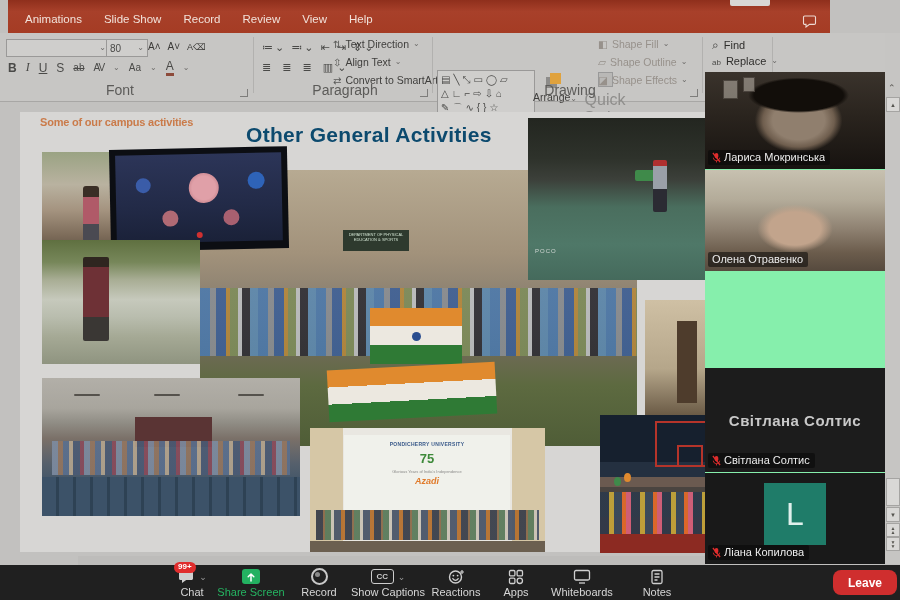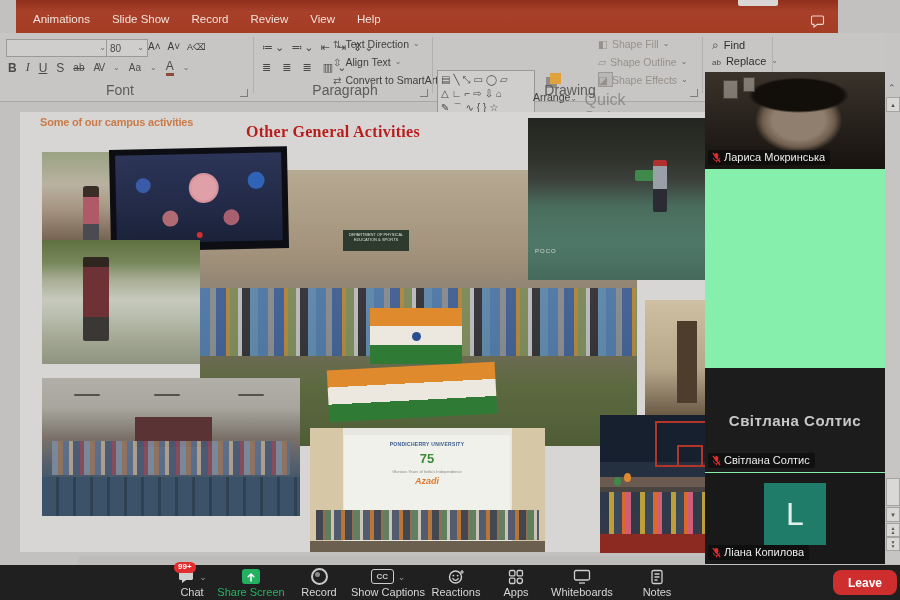--- a/index.html
+++ b/index.html
@@ -1,21 +1,21 @@
 <!DOCTYPE html>
 <html><head>
 <meta charset="utf-8">
 <style>
   html,body{margin:0;padding:0;background:#000;}
   #app{position:relative;width:900px;height:600px;overflow:hidden;
        font-family:"Liberation Sans","DejaVu Sans",sans-serif;
        background:#c2c1bf;-webkit-font-smoothing:antialiased;}
 
   
-  #titlebar{position:absolute;left:16px;top:0;width:822px;height:33px;z-index:6;
+  #titlebar{position:absolute;left:8px;top:0;width:822px;height:33px;z-index:6;
     background:linear-gradient(180deg,#8f2f1c 0%,#a8402a 35%,#a53c24 100%);text-align:center;}
   #menu-row{position:absolute;left:6px;top:9px;display:flex;align-items:center;height:20px;}
   .menu-item{color:#f2e2da;font-size:11.5px;padding:0 11px;line-height:20px;cursor:default;}
   #tellme{display:flex;align-items:center;gap:7px;margin-left:14px;color:#f2e2da;font-size:11.5px;}
   #titlebar-tab{position:absolute;left:722px;top:0;width:40px;height:6px;background:#d8d7d5;border-radius:0 0 2px 2px;}
   #comment-icon{position:absolute;right:13px;top:15px;}
 
   
   #ribbon{position:absolute;left:0;top:33px;width:900px;height:68px;background:#c7c6c4;
     border-bottom:1px solid #a8a7a5;color:#3b3a38;font-size:10.5px;z-index:1;}
@@ -53,21 +53,21 @@
   .ic-fill::before{content:"◧";color:#97918b;} .ic-outline::before{content:"▱";color:#97918b;} .ic-effects::before{content:"◪";color:#97918b;}
   .edit-btn{position:absolute;display:flex;align-items:center;gap:5px;font-size:11px;color:#2f2e2c;white-space:nowrap;}
   .ic-find::before{content:"⌕";font-size:12px;color:#4a4a48;}
   .ic-replace::before{content:"ab";font-size:8px;color:#4a4a48;letter-spacing:0;}
   #addins{position:absolute;left:779px;top:40px;width:52px;text-align:center;font-size:10.5px;color:#2f2e2c;}
   .addins-dot{width:9px;height:9px;border-radius:50%;background:#e8a33d;margin:2px auto 8px auto;}
 
   
   #slide{position:absolute;left:20px;top:112px;width:853px;height:440px;background:#d7d6d4;z-index:1;}
   #heading-left{position:absolute;left:20px;top:4px;font-size:11px;font-weight:bold;color:#ca7b4a;letter-spacing:-0.2px;}
-  #heading-right{position:absolute;left:226px;top:11px;font-size:16px;font-weight:600;color:#b91c1c;letter-spacing:0.3px;font-family:Liberation Serif, serif;}
+  #heading-right{position:absolute;left:226px;top:11px;font-size:21px;font-weight:600;color:#0c4a6e;letter-spacing:0.3px;}
   .photo{position:absolute;overflow:hidden;}
   #photo-speaker{left:22px;top:40px;width:85px;height:130px;
     background:linear-gradient(180deg,#9aa383 0%,#b9b2a0 25%,#a4937f 45%,#7b6a58 65%,#4a4238 85%,#332e27 100%);}
   .speaker-fig{position:absolute;left:48%;top:26%;width:16px;height:56px;border-radius:3px;
     background:linear-gradient(180deg,#3a2e26 0 20%,#b05a68 20% 68%,#4a4a52 68% 100%);}
   #photo-tv{left:90px;top:36px;width:178px;height:102px;background:#0c0e13;transform:rotate(-1.2deg);}
   .tv-screen{position:absolute;left:6px;top:6px;right:6px;bottom:8px;
     background:linear-gradient(180deg,#2c3558 0%,#222a47 60%,#1a2138 100%);}
   .tv-c1{position:absolute;left:44%;top:22%;width:30px;height:30px;border-radius:50%;
     background:radial-gradient(circle,#e0a0a8 0 55%,#b06a74 100%);}
@@ -406,20 +406,25 @@
       <div class="vlabel">
         <svg class="tbi" width="9" height="11" viewBox="0 0 10 12">
           <rect x="3" y="1" width="4" height="6" rx="2" fill="#e02d2d"></rect>
           <path d="M1.5 6.2c0 2 1.5 3.3 3.5 3.3s3.5-1.3 3.5-3.3" stroke="#e02d2d" fill="none"></path>
           <line x1="5" y1="9.5" x2="5" y2="11.5" stroke="#e02d2d"></line>
           <line x1="1" y1="1" x2="9" y2="11" stroke="#e02d2d" stroke-width="1.4"></line>
         </svg>
         <span>Лариса Мокринська</span>
       </div>
     </div>
+    <div class="tile" id="tile-2">
+      <div class="vlabel">
+        <span>Олена Отравенко</span>
+      </div>
+    </div>
     <div class="tile" id="tile-4">
       <div class="center-name">Світлана Солтис</div>
       <div class="vlabel">
         <svg class="tbi" width="9" height="11" viewBox="0 0 10 12">
           <rect x="3" y="1" width="4" height="6" rx="2" fill="#e02d2d"></rect>
           <path d="M1.5 6.2c0 2 1.5 3.3 3.5 3.3s3.5-1.3 3.5-3.3" stroke="#e02d2d" fill="none"></path>
           <line x1="5" y1="9.5" x2="5" y2="11.5" stroke="#e02d2d"></line>
           <line x1="1" y1="1" x2="9" y2="11" stroke="#e02d2d" stroke-width="1.4"></line>
         </svg>
         <span>Світлана Солтис</span>

